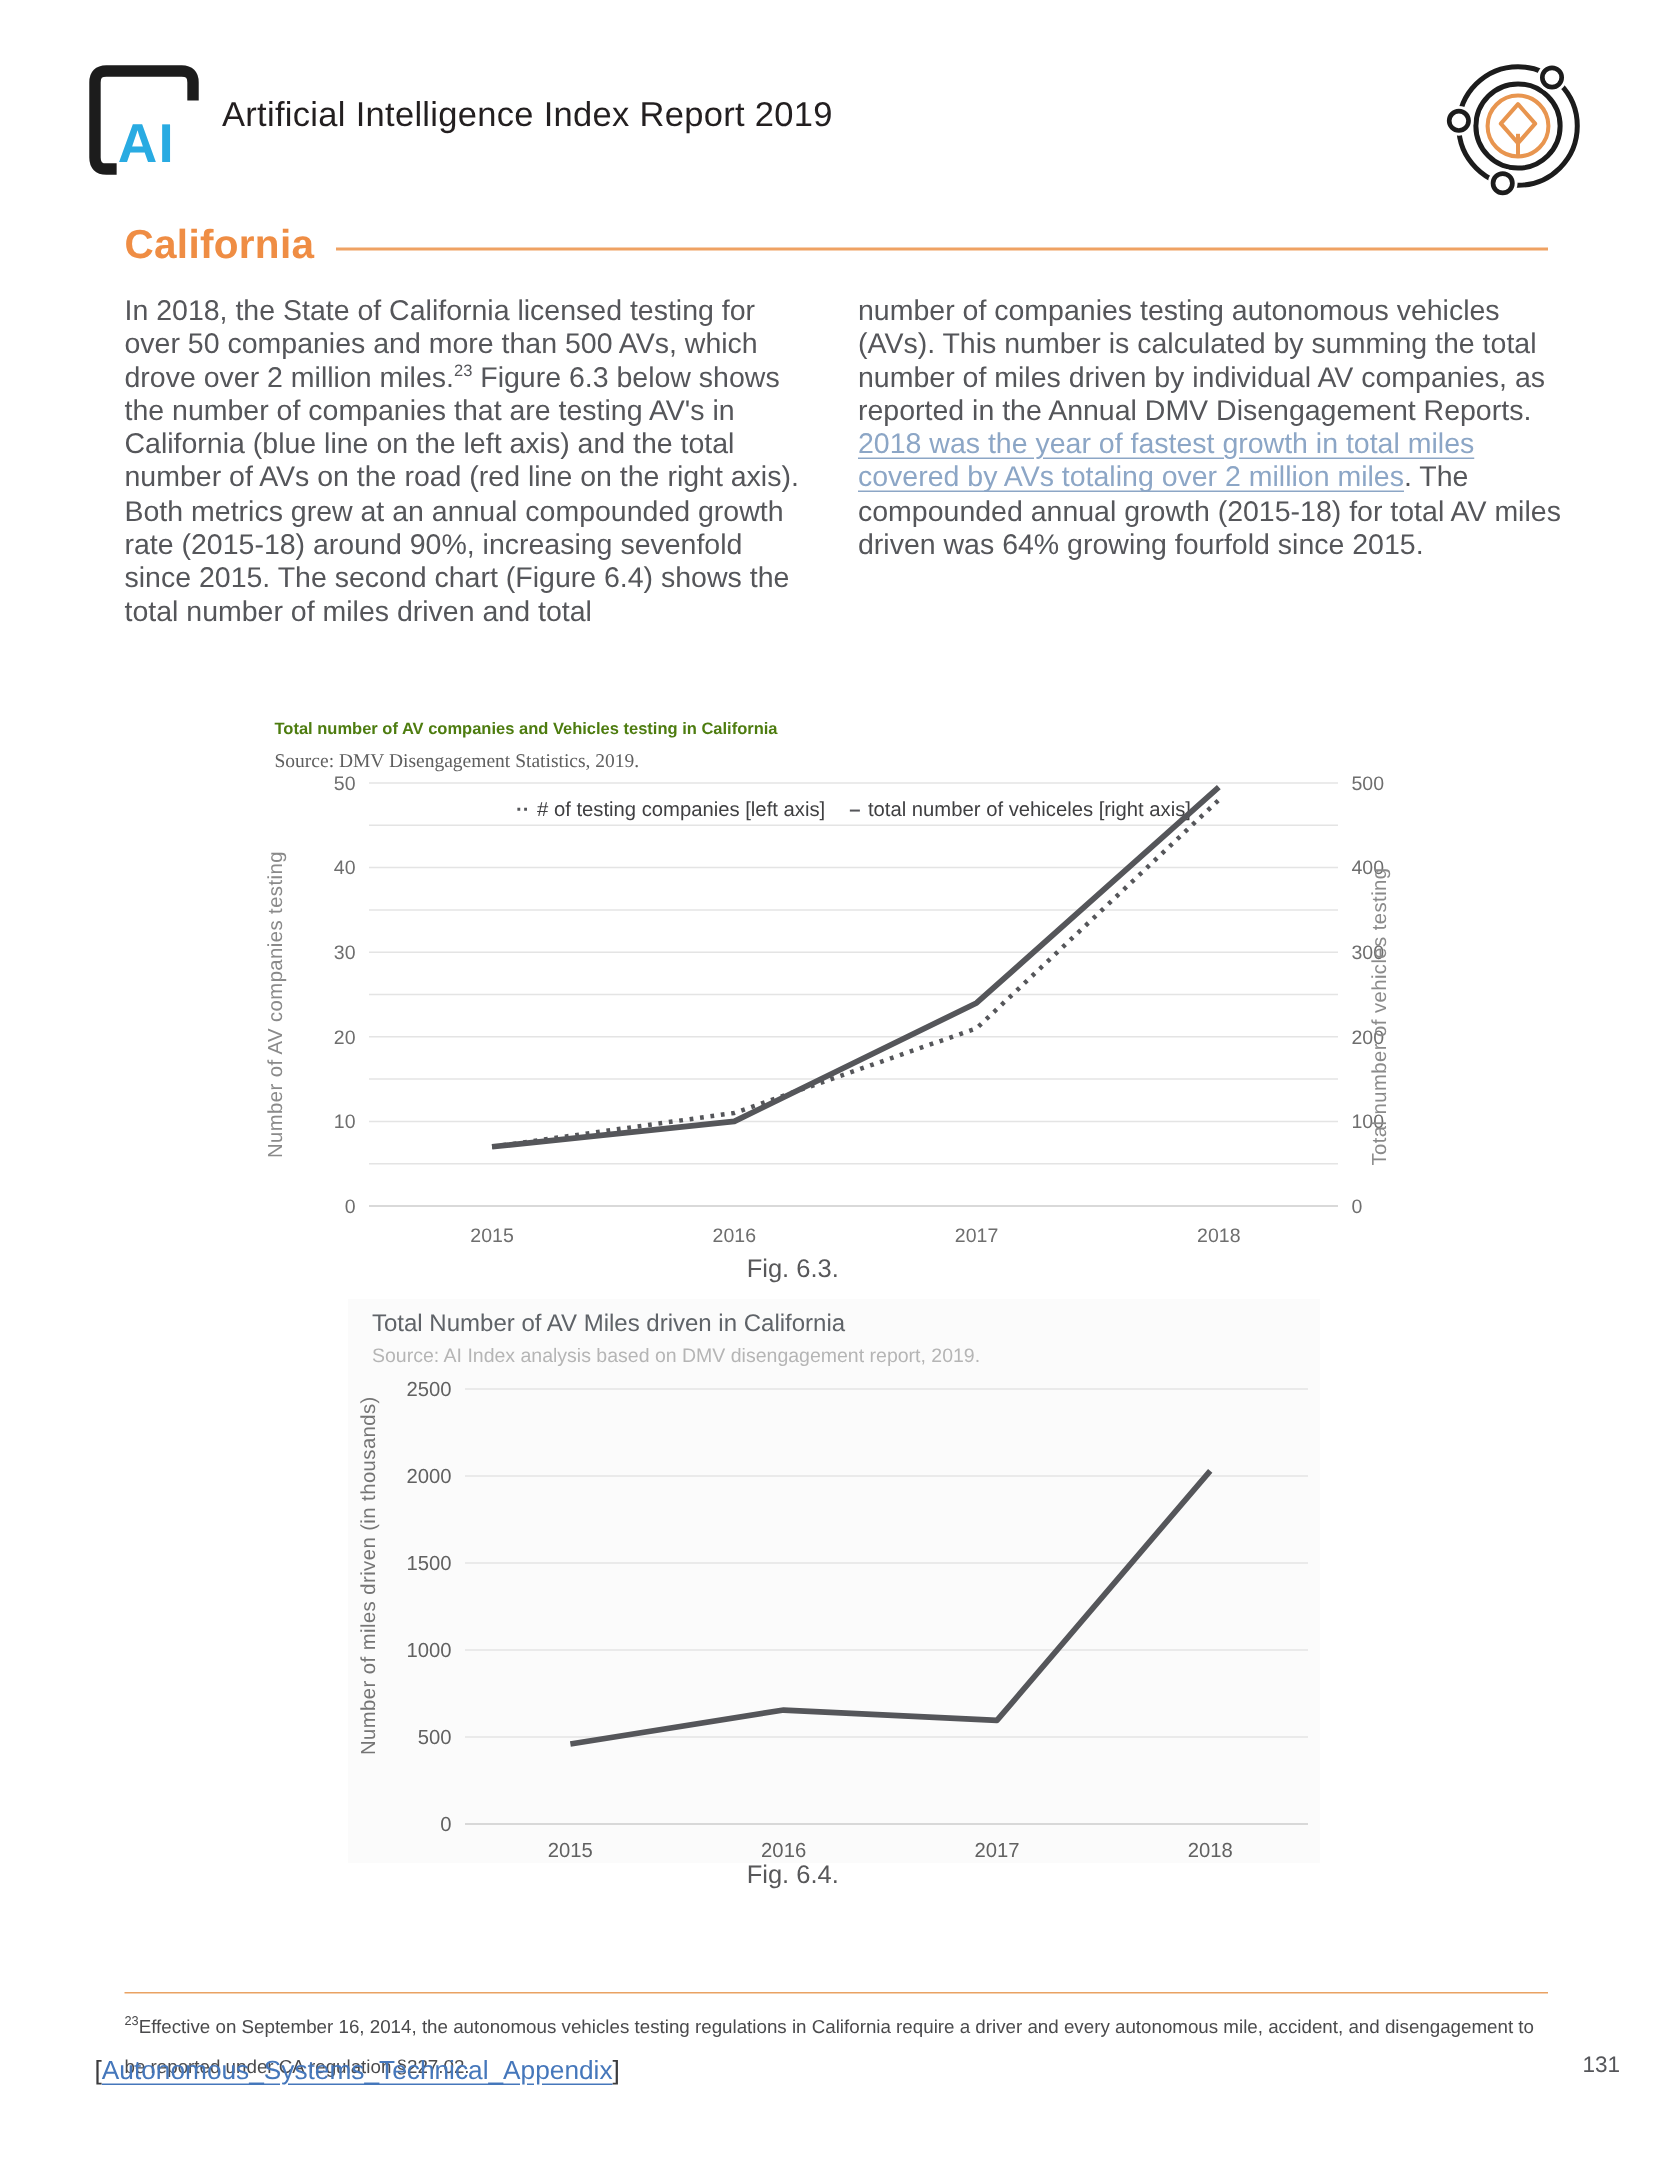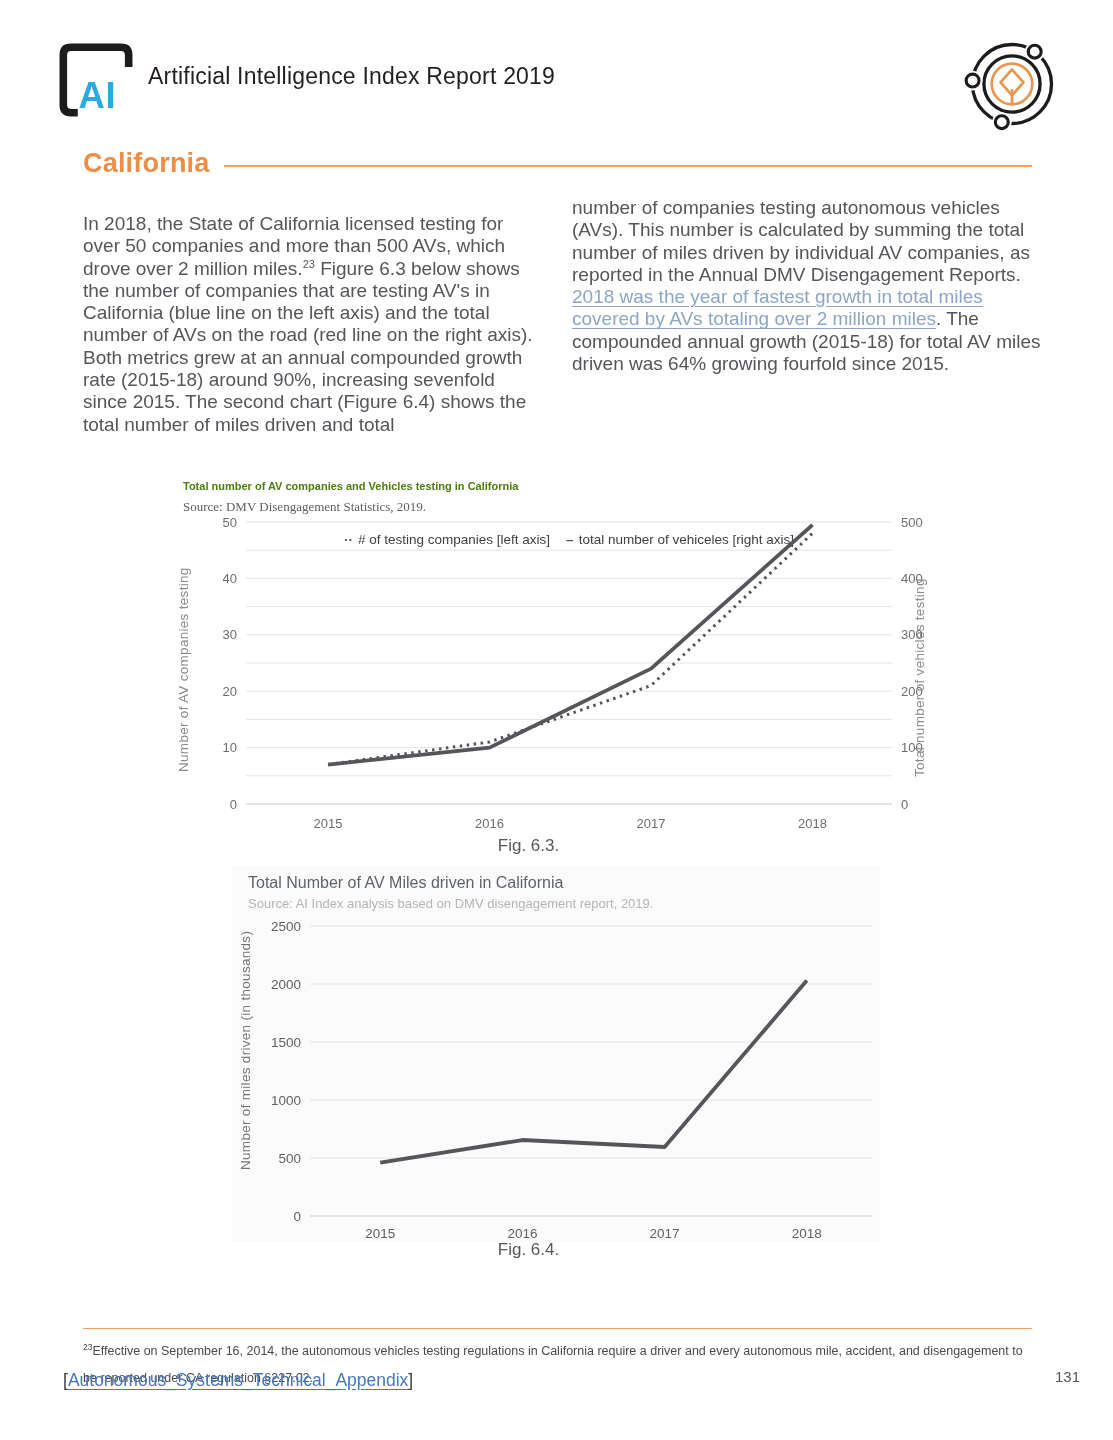--- a/index.html
+++ b/index.html
@@ -13,21 +13,21 @@
   .header-titles { position:absolute; left:148px; top:60px; }
   .h-line { font-size:23px; line-height:32px; color:#231F20; font-weight:500; letter-spacing:0.2px; }
   .h-orange { color:#EF8D44; }
   .globe { position:absolute; left:960px; top:32px; width:104px; height:104px; }
   
   .section-row { position:absolute; left:83px; top:148px; width:949px; display:flex; align-items:center; }
   .section-title { font-size:27px; font-weight:bold; color:#EF8D44; letter-spacing:0.2px; white-space:nowrap;text-align:center; }
   .section-rule { flex:1; height:0; border-top:2px solid #EFA263; margin-left:14px; margin-top:4px; }
   
   .col { position:absolute; top:197px; font-size:19px; line-height:22.3px; color:#55565A; }
-  .col-left  { left:83px;  width:452px;margin-top:16px; }
+  .col-left  { left:83px;  width:452px; }
   .col-right { left:572px; width:470px; }
   .col sup { font-size:11px; line-height:0; }
   .inline-link { color:#8CA6C6; text-decoration:underline; text-underline-offset:3px; cursor:pointer; }
   
   .chart { position:absolute; }
   #chart1 { left:160px; top:478px; width:780px; height:382px; }
   #chart2 { left:232px; top:866px; width:648px; height:376px; background:#fbfbfb; }
   .c-title1 { position:absolute; left:23px; top:2px; font-size:11px; font-weight:600; color:#4d7c0f; }
   .c-source1 { position:absolute; left:23px; top:21px; font-family:"Liberation Serif", serif; font-size:13px; color:#5f5f5f; }
   .c-title2 { position:absolute; left:16px; top:8px; font-size:16px; color:#5F6368; }

